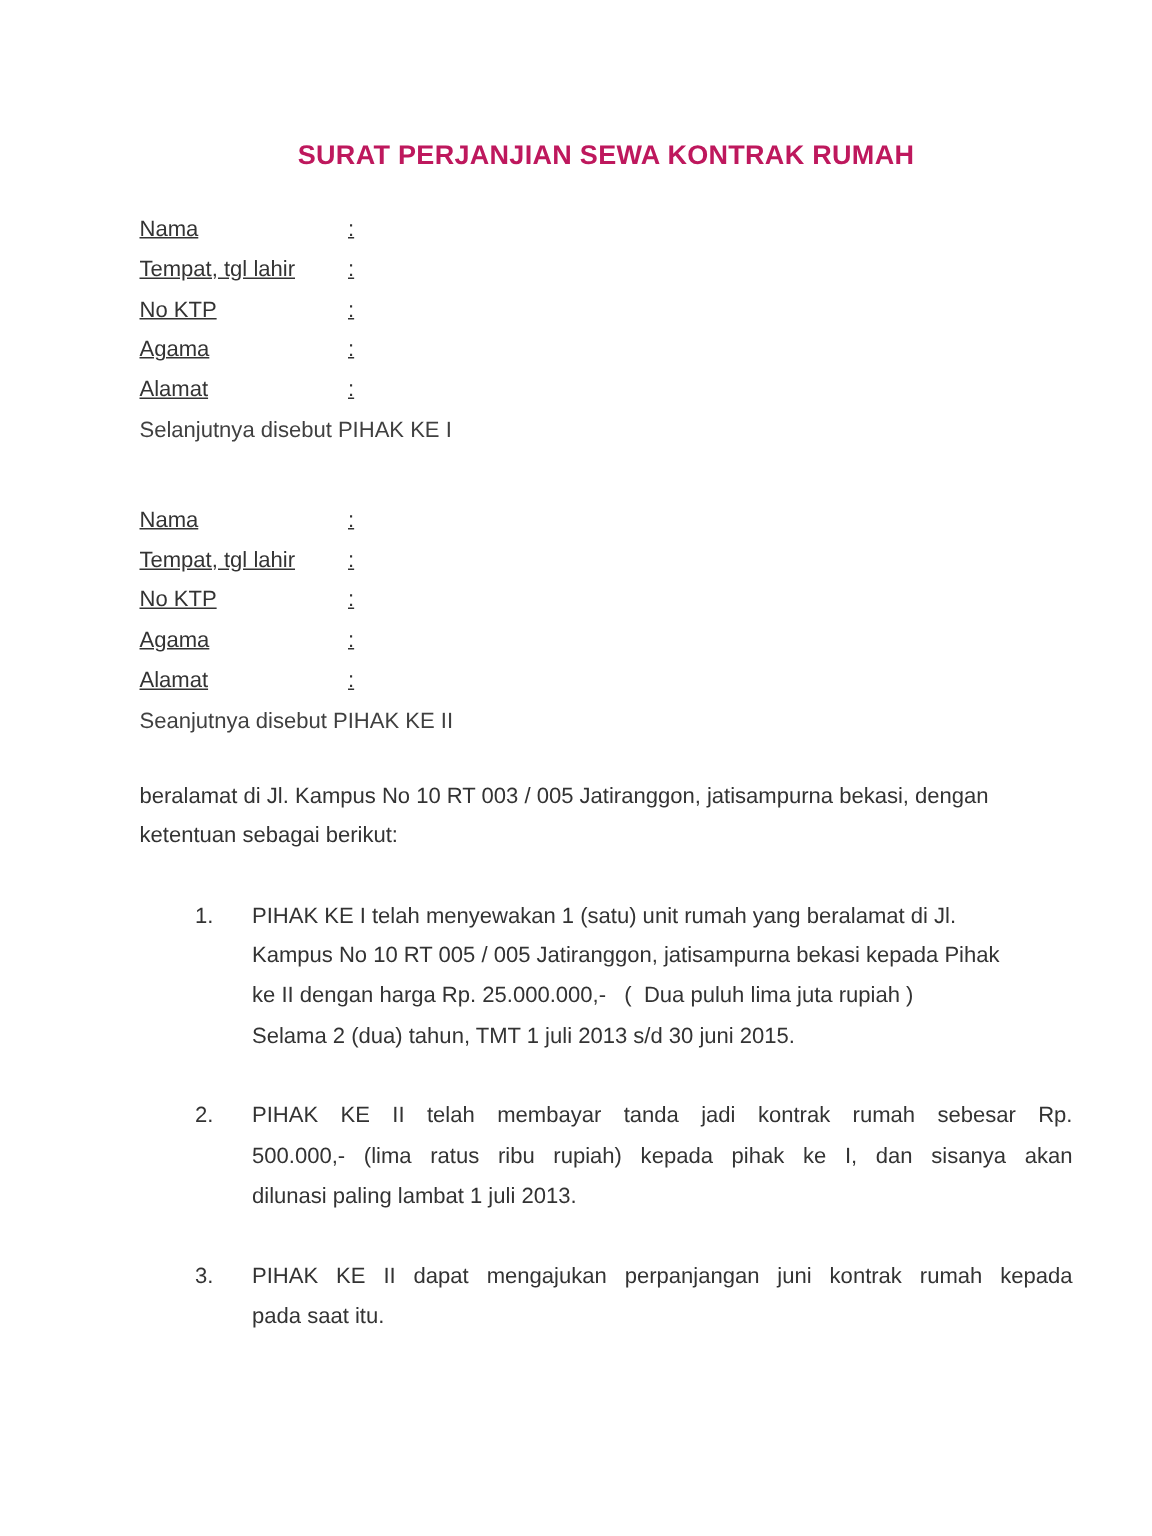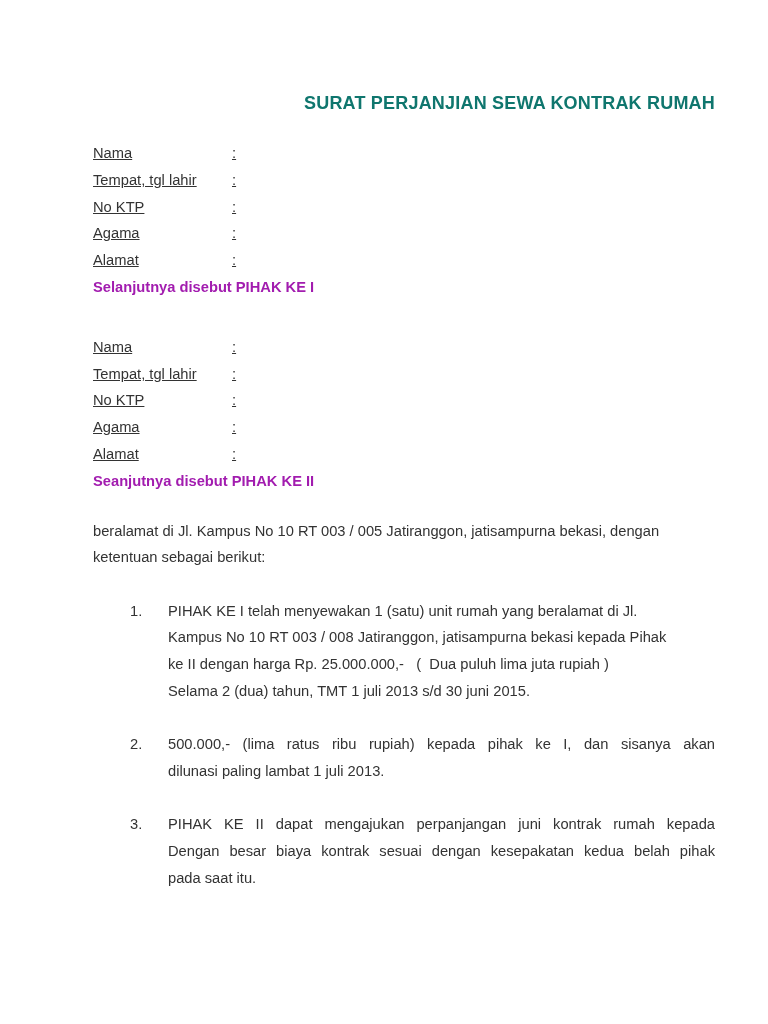--- a/index.html
+++ b/index.html
@@ -10,41 +10,41 @@
   }
   .page {
     position: relative;
     width: 768px; height: 1024px;
     background: #ffffff;
     overflow: hidden;
   }
   .title {
     position: absolute;
     top: 92px; left: 93px; width: 622px;
-    text-align: right;
+    text-align: center;
     font-weight: bold;
     font-size: 18px;
     line-height: 22px;
-    color: #0f766e;
+    color: #be185d;
     letter-spacing: 0.2px;
     white-space: pre;
   }
   .main {
     position: absolute;
     top: 140px; left: 93px; width: 622px;
     font-size: 14.7px;
     line-height: 26.8px;
     color: #333333;
   }
   .line { white-space: pre; }
   .field-row { display: flex; text-decoration: underline; }
   .flabel { flex: 0 0 139px; width: 139px; }
   .fcolon { flex: 0 0 auto; }
   .fvalue { flex: 1 1 auto; }
-  .designation { font-weight: bold; color: #a21caf; }
+  .designation { font-weight: normal; color: #404040; }
   .party2 { margin-top: 33px; }
   .preamble { margin-top: 23px; }
   .clauses { margin-top: 2.5px; }
   .clause { display: flex; margin-top: 26.5px; }
   .cnum { flex: 0 0 38px; margin-left: 37px; }
   .cbody { flex: 1 1 auto; min-width: 0; }
   .jline {
     white-space: normal;
     text-align: justify;
     text-align-last: justify;
@@ -121,36 +121,36 @@
     <div class="preamble">
         <div class="line">beralamat di Jl. Kampus No 10 RT 003 / 005 Jatiranggon, jatisampurna bekasi, dengan</div>
         <div class="line">ketentuan sebagai berikut:</div>
       </div>
 
     <div class="clauses" id="clauses">
         <div class="clause">
     <div class="line cnum">1.</div>
     <div class="cbody">
             <div class="line">PIHAK KE I telah menyewakan 1 (satu) unit rumah yang beralamat di Jl.</div>
-            <div class="line">Kampus No 10 RT 003 / 008 Jatiranggon, jatisampurna bekasi kepada Pihak</div>
+            <div class="line">Kampus No 10 RT 005 / 005 Jatiranggon, jatisampurna bekasi kepada Pihak</div>
             <div class="line">ke II dengan harga Rp. 25.000.000,-   (  Dua puluh lima juta rupiah )</div>
             <div class="line">Selama 2 (dua) tahun, TMT 1 juli 2013 s/d 30 juni 2015.</div>
           </div>
   </div>
         <div class="clause">
     <div class="line cnum">2.</div>
     <div class="cbody">
+            <div class="line jline">PIHAK KE II telah membayar tanda jadi kontrak rumah sebesar Rp.</div>
             <div class="line jline">500.000,- (lima ratus ribu rupiah) kepada pihak ke I, dan sisanya akan</div>
             <div class="line">dilunasi paling lambat 1 juli 2013.</div>
           </div>
   </div>
         <div class="clause">
     <div class="line cnum">3.</div>
     <div class="cbody">
             <div class="line jline">PIHAK KE II  dapat mengajukan perpanjangan juni kontrak rumah kepada</div>
-            <div class="line jline">Dengan besar biaya kontrak sesuai dengan kesepakatan kedua belah pihak</div>
             <div class="line">pada saat itu.</div>
           </div>
   </div>
       </div>
 
   </div>
 </div>
 
 </body></html>

